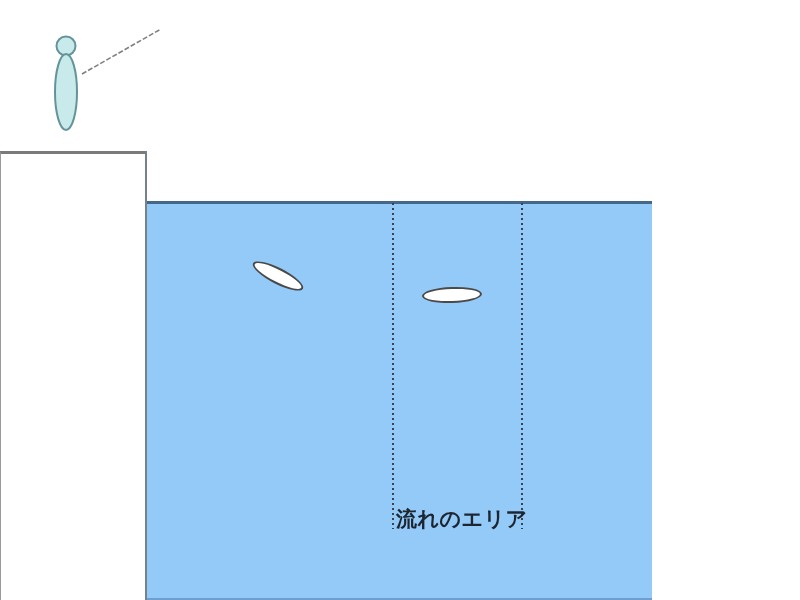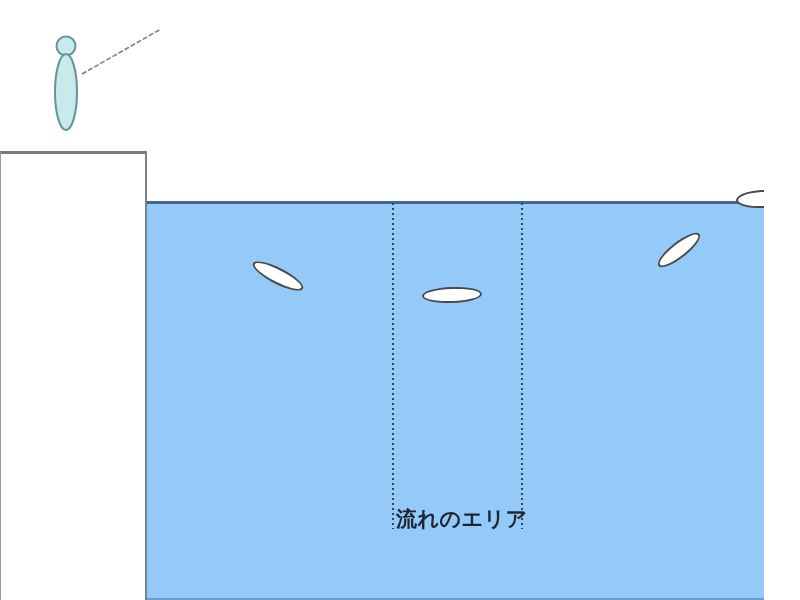--- a/index.html
+++ b/index.html
@@ -1,17 +1,17 @@
 <!DOCTYPE html>
 <html style="--water: #94caf8; --water_line: #44688a; --water_bottom_line: #6f9fd0; --land_line: #7a7a7a; --edge_line: #75818c; --person_fill: #c9eaea; --person_stroke: #63949b; --rod_line: #808080; --float_fill: #ffffff; --float_stroke: #4a4a4a; --dotted_line: #394253; --label_text: #1d2531;"><head>
 <meta charset="utf-8">
 <style>
   html,body{margin:0;padding:0;background:#fff;}
   .canvas{
-    position:relative;width:764px;height:600px;overflow:hidden;background:#ffffff;
+    position:relative;width:652px;height:600px;overflow:hidden;background:#ffffff;
     font-family:"Liberation Sans","DejaVu Sans",sans-serif;
   }
   .land{
     position:absolute;left:0;top:151px;width:147px;height:449px;
     background:#ffffff;
     border-top:3px solid var(--land_line,#7a7a7a);
     border-left:1px solid #9a9a9a;
     box-sizing:border-box;
   }
   .water{

